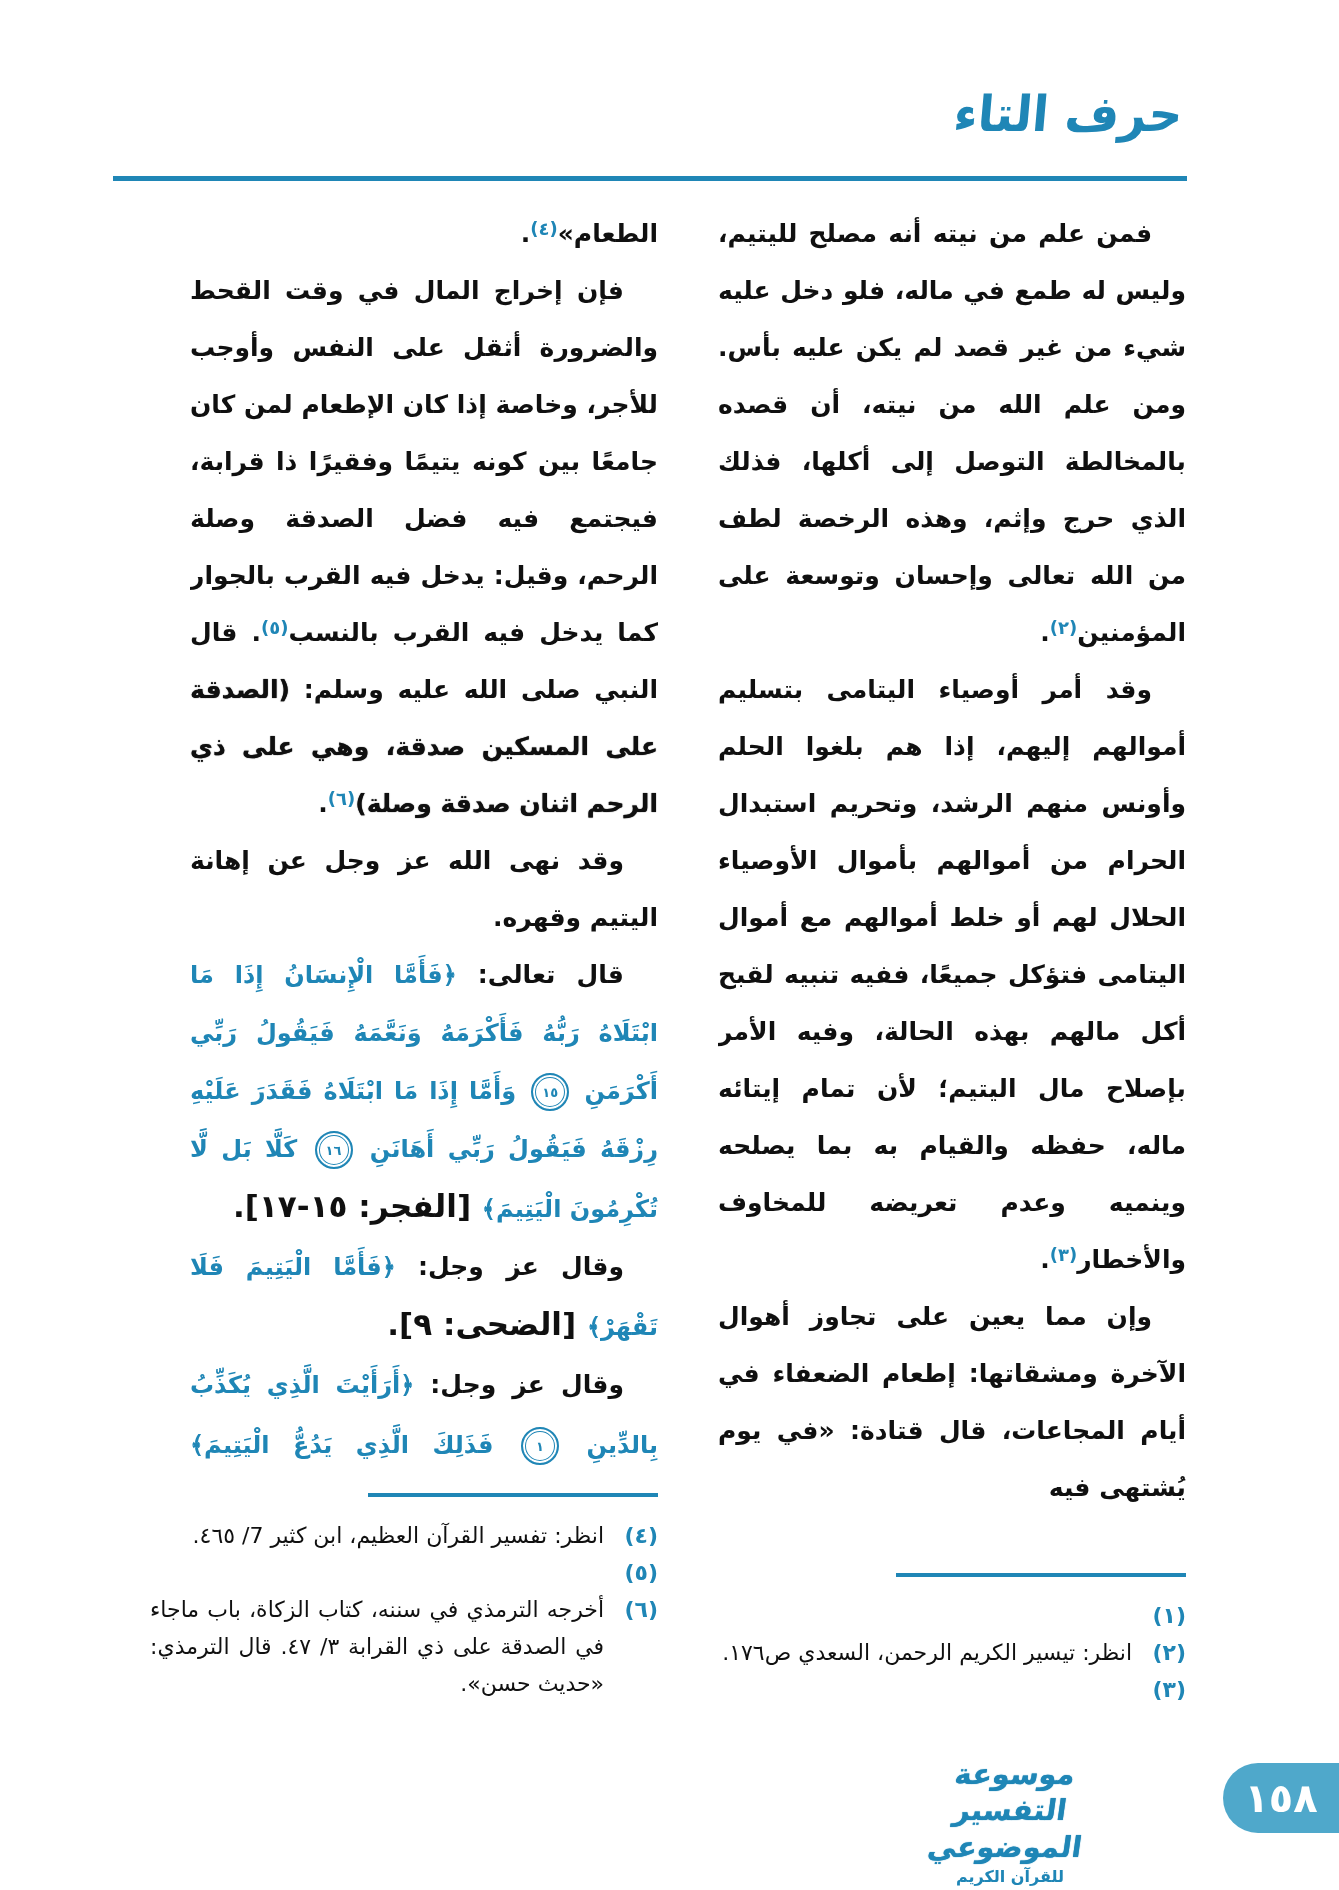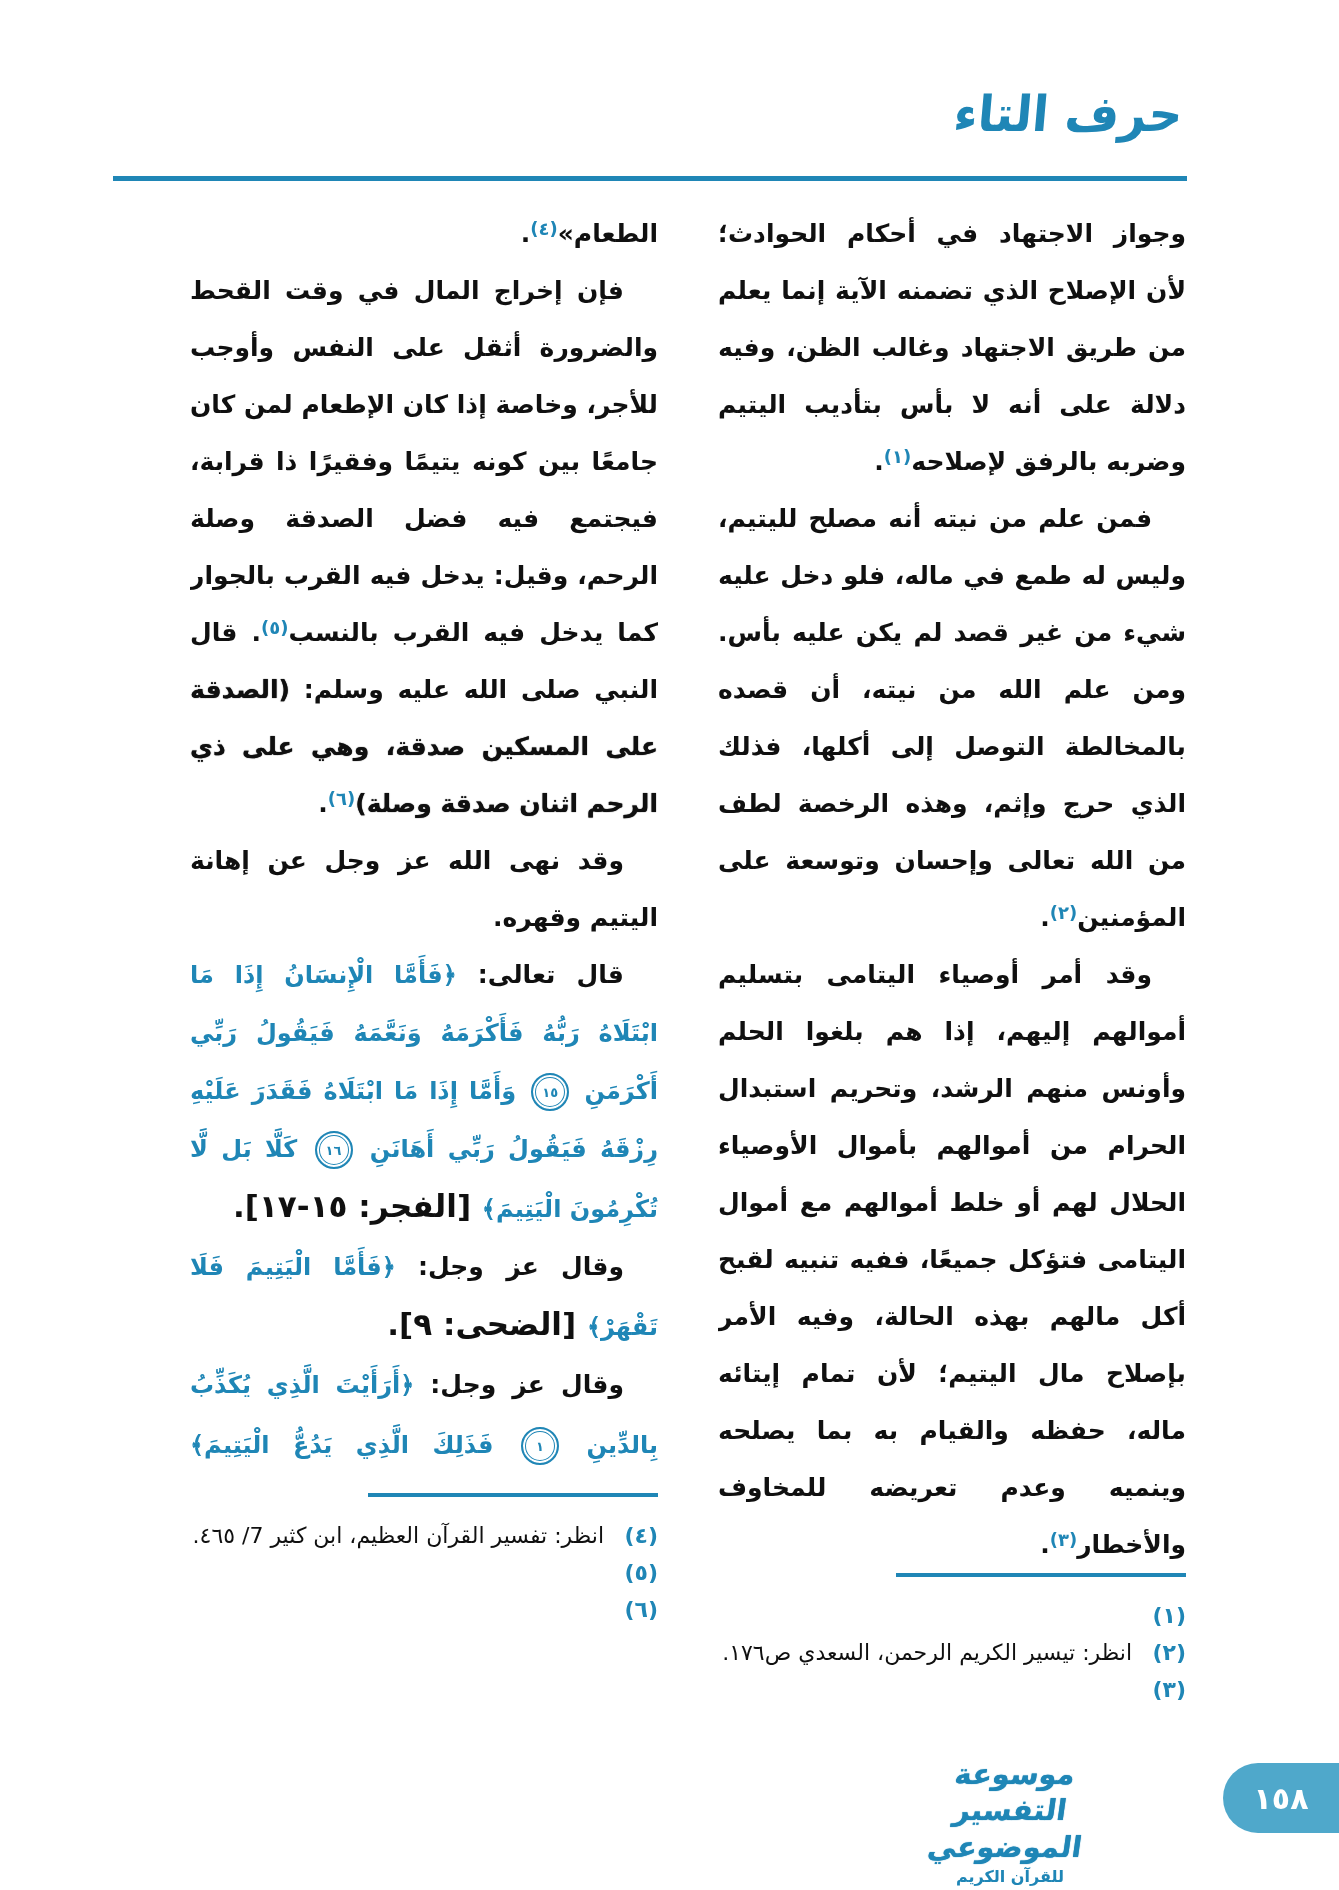--- a/index.html
+++ b/index.html
@@ -59,42 +59,41 @@
   .footnote{
     display:flex;gap:8px;
     font-size:22px;line-height:37px;color:var(--ink);text-align:justify;
   }
   .footnote .num{color:var(--teal);flex:0 0 auto;min-width:46px;font-weight:bold;}
   .footnote .fn-text{flex:1 1 auto;}
   .badge{
     position:absolute;top:1763px;right:0;width:116px;height:70px;
     background:var(--badge);border-radius:35px 0 0 35px;
     color:#ffffff;display:flex;align-items:center;justify-content:center;
-    font-size:30px;font-weight:bold;letter-spacing:2px;
+    font-size:40px;font-weight:bold;letter-spacing:2px;
   }
   .logo{
     position:absolute;top:1756px;left:905px;width:210px;
     text-align:center;color:var(--teal);
   }
   .logo .l1{
     font-size:29px;font-weight:bold;line-height:1.25;
     transform:skewX(-8deg);letter-spacing:-1px;
     text-shadow:0 0 1px var(--teal);
   }
   .logo .l2{font-size:16px;font-weight:bold;margin-top:2px;}
 </style>
 </head>
 <body>
 
 <div class="header-title">حرف التاء</div>
 <div class="header-rule"></div>
 
 <div class="col" id="col-right">
   <div class="body-area" id="right-body">
-      <p class="para"><span>وجواز الاجتهاد في أحكام الحوادث؛ لأن الإصلاح الذي تضمنه الآية إنما يعلم من طريق الاجتهاد وغالب الظن، وفيه دلالة على أنه لا بأس بتأديب اليتيم وضربه بالرفق لإصلاحه</span><span class="fn">(١)</span><span>.</span></p>
       <p class="para indent"><span>فمن علم من نيته أنه مصلح لليتيم، وليس له طمع في ماله، فلو دخل عليه شيء من غير قصد لم يكن عليه بأس. ومن علم الله من نيته، أن قصده بالمخالطة التوصل إلى أكلها، فذلك الذي حرج وإثم، وهذه الرخصة لطف من الله تعالى وإحسان وتوسعة على المؤمنين</span><span class="fn">(٢)</span><span>.</span></p>
       <p class="para indent"><span>وقد أمر أوصياء اليتامى بتسليم أموالهم إليهم، إذا هم بلغوا الحلم وأونس منهم الرشد، وتحريم استبدال الحرام من أموالهم بأموال الأوصياء الحلال لهم أو خلط أموالهم مع أموال اليتامى فتؤكل جميعًا، ففيه تنبيه لقبح أكل مالهم بهذه الحالة، وفيه الأمر بإصلاح مال اليتيم؛ لأن تمام إيتائه ماله، حفظه والقيام به بما يصلحه وينميه وعدم تعريضه للمخاوف والأخطار</span><span class="fn">(٣)</span><span>.</span></p>
       <p class="para indent"><span>وإن مما يعين على تجاوز أهوال الآخرة ومشقاتها: إطعام الضعفاء في أيام المجاعات، قال قتادة: «في يوم يُشتهى فيه</span></p>
     </div>
   <div class="footnote-area">
     <div class="fn-divider"></div>
     <div id="right-fns">
         <div class="footnote">
           <span class="num">(١)</span>
         </div>
@@ -123,20 +122,21 @@
     <div id="left-fns">
         <div class="footnote">
           <span class="num">(٤)</span>
           <span class="fn-text">انظر: تفسير القرآن العظيم، ابن كثير 7/ ٤٦٥.</span>
         </div>
         <div class="footnote">
           <span class="num">(٥)</span>
         </div>
         <div class="footnote">
           <span class="num">(٦)</span>
+          <span class="fn-text">أخرجه الترمذي في سننه، كتاب الزكاة، باب ماجاء في الصدقة على ذي القرابة ٣/ ٤٧. قال الترمذي: «حديث حسن».</span>
         </div>
       </div>
   </div>
 </div>
 
 <div class="logo">
   <div class="l1">موسوعة التفسير الموضوعي</div>
   <div class="l2">للقرآن الكريم</div>
 </div>
 

